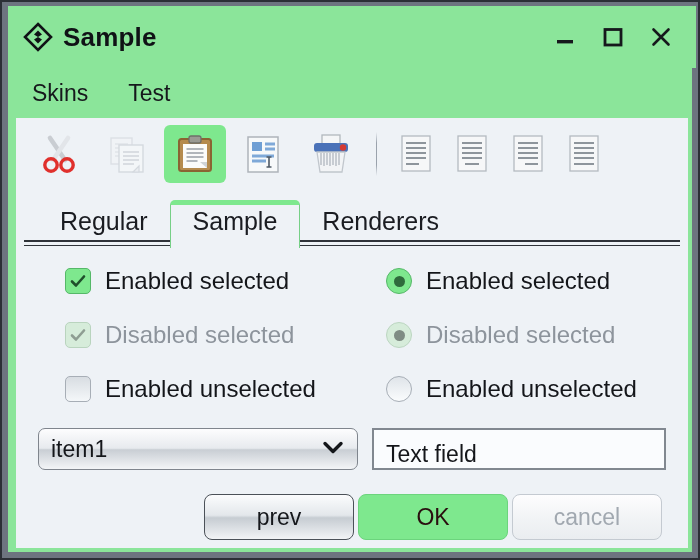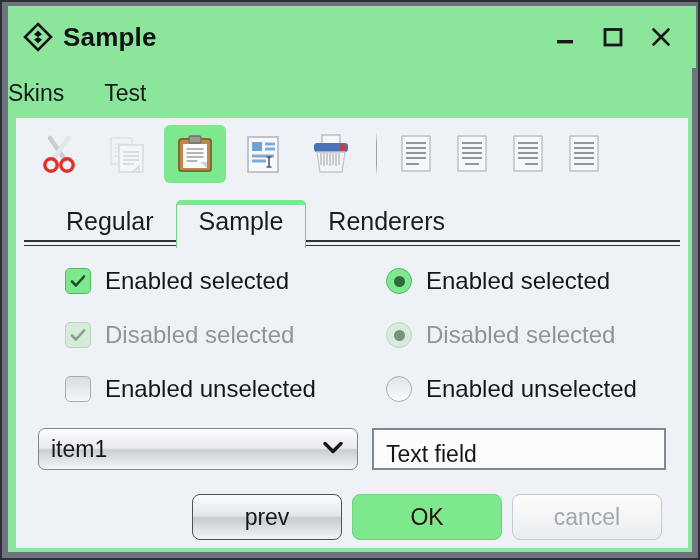--- a/index.html
+++ b/index.html
@@ -59,20 +59,21 @@
   }
 
   
   .menubar {
     position: absolute;
     left: 6px; top: 66px;
     width: 597px; height: 50px;
     background: #8be59a;
     display: flex;
     align-items: center;
+    padding-left: 24px;
     box-sizing: border-box;
     gap: 40px;
   }
   .menuitem {
     font-size: 23px;
     color: #16181c;
     cursor: default;
   }
 
   
@@ -108,21 +109,21 @@
     margin: 0 8px;
   }
   .tbtn.align { width: 50px; }
 
   
   .tabs {
     position: relative;
     height: 58px;
     display: flex;
     align-items: flex-end;
-    padding-left: 28px;
+    padding-left: 22px;
     box-sizing: border-box;
   }
   .tab {
     position: relative;
     font-size: 25px;
     color: #1a1c21;
     padding: 6px 22px 12px 22px;
     cursor: pointer;
     background: transparent;
     box-sizing: border-box;
@@ -248,21 +249,21 @@
     padding: 0 12px;
     box-sizing: border-box;
     cursor: text;
   }
   .textfield .val { font-size: 23px; color: #14161a; }
 
   
   .buttonsrow {
     display: flex;
     justify-content: flex-end;
-    gap: 10px;
+    gap: 4px;
     padding: 24px 10px 0 10px;
   }
   .btn {
     width: 150px; height: 46px;
     border-radius: 8px;
     display: flex; align-items: center; justify-content: center;
     font-size: 23px;
     box-sizing: border-box;
     cursor: pointer;
   }

